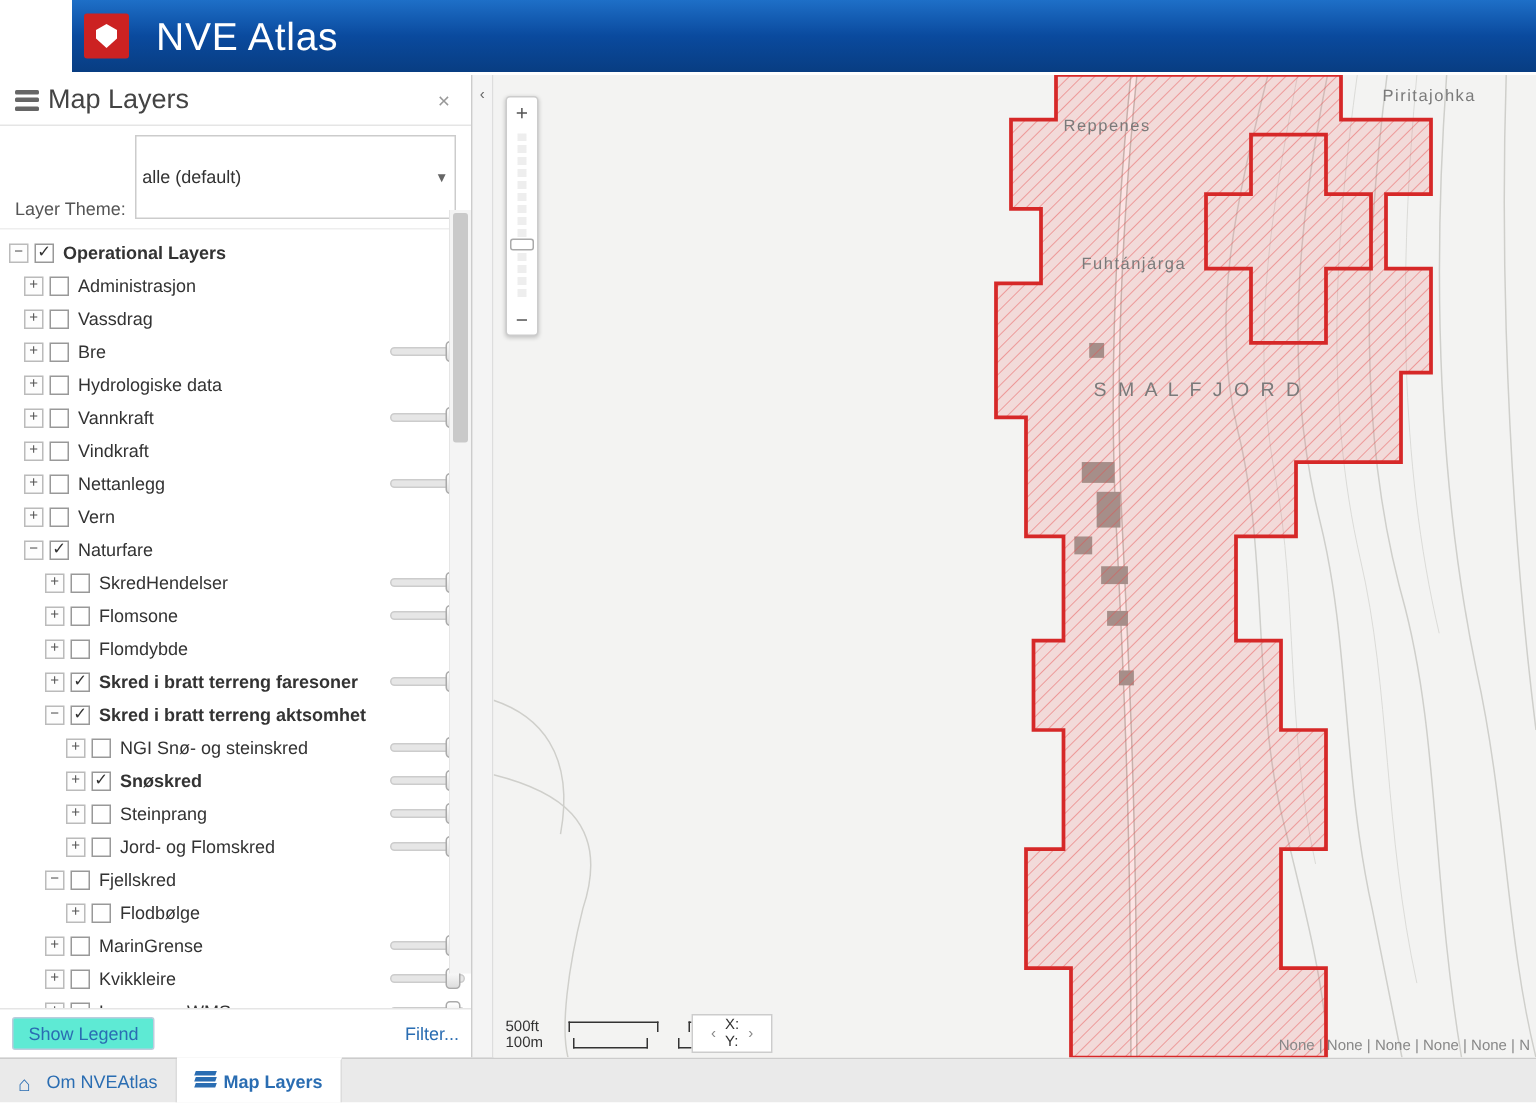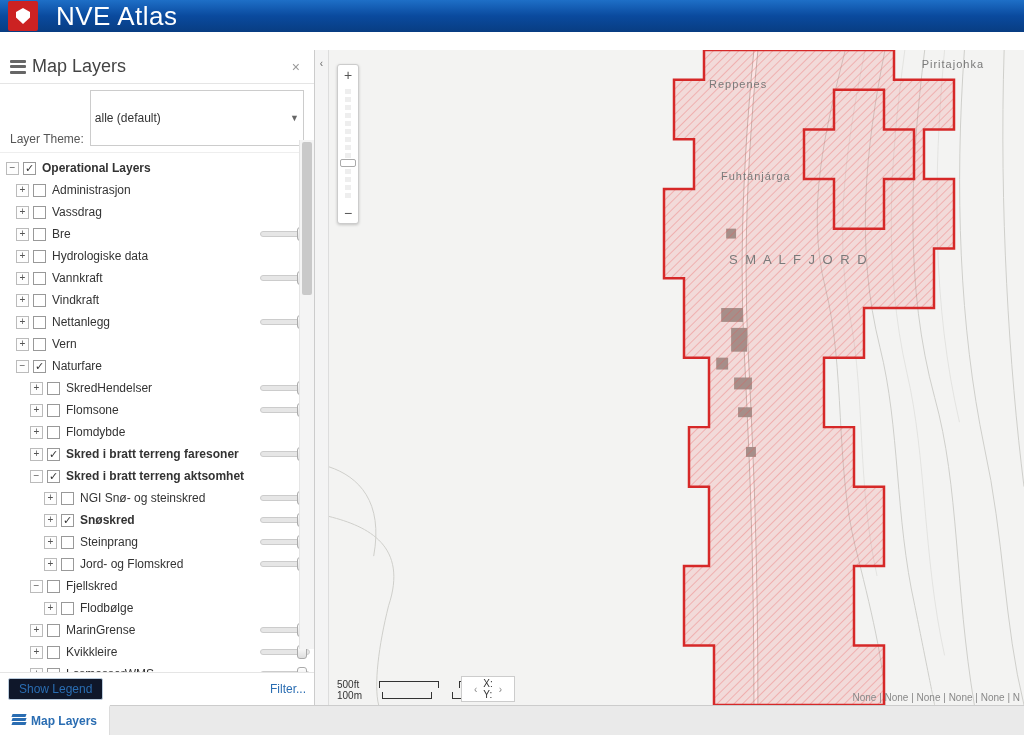--- a/index.html
+++ b/index.html
@@ -1,19 +1,19 @@
 <!DOCTYPE html>
 <html><head>
 <meta charset="utf-8">
 <style>
 * { box-sizing: border-box; margin: 0; padding: 0; }
 body { font-family: "Segoe UI", Arial, sans-serif; font-size: 12px; color: #333; overflow: hidden; width: 1024px; height: 735px; position: relative; background: #fff; }
 
 
-.header { height: 32px; background: linear-gradient(to bottom, #1e6fc7 0%, #0a4a9e 50%, #083d82 100%); display: flex; align-items: center; padding-left: 8px; color: #fff; }
+.header { height: 48px; background: linear-gradient(to bottom, #1e6fc7 0%, #0a4a9e 50%, #083d82 100%); display: flex; align-items: center; padding-left: 8px; color: #fff; margin-left: 48px; }
 .logo { width: 30px; height: 30px; background: #c22; border-radius: 2px; display: flex; align-items: center; justify-content: center; margin-right: 18px; position: relative; }
 .logo::before { content: ""; width: 14px; height: 16px; background: #fff; clip-path: polygon(50% 0, 100% 25%, 100% 60%, 50% 100%, 0 60%, 0 25%); }
 .app-title { font-size: 26px; font-weight: 300; letter-spacing: .5px; }
 
 
 .main { position: absolute; top: 50px; left: 0; right: 0; bottom: 30px; display: flex; }
 .sidebar { width: 315px; background: #fff; border-right: 1px solid #ccc; display: flex; flex-direction: column; position: relative; }
 .collapse-bar { width: 14px; background: #f4f4f4; border-right: 1px solid #ddd; display: flex; align-items: flex-start; justify-content: center; padding-top: 8px; cursor: pointer; }
 .collapse-bar .chev { font-size: 10px; color: #666; }
 
@@ -38,21 +38,21 @@
 .slider { width: 50px; height: 6px; background: #e6e6e6; border: 1px solid #ccc; border-radius: 3px; position: relative; margin-left: 4px; flex-shrink:0; cursor:pointer; }
 .slider .knob { position: absolute; width: 10px; height: 14px; background: linear-gradient(#fff,#ddd); border:1px solid #aaa; border-radius:3px; top:-5px; right: 2px; }
 .indent1 { padding-left: 10px; }
 .indent2 { padding-left: 24px; }
 .indent3 { padding-left: 38px; }
 
 .tree-scroll { position:absolute; top:90px; bottom:56px; right:0; width:15px; background:#f4f4f4; border-left:1px solid #e5e5e5; }
 .tree-scroll .thumb { position:absolute; left:2px; right:2px; top:2px; height:30%; background:#c9c9c9; border-radius:2px; }
 
 .panel-footer { border-top: 1px solid #e5e5e5; padding: 5px 8px; display: flex; justify-content: space-between; align-items: center; }
-.btn { border: 1px solid #bcd; background: #0f172a; color: #2a6db2; padding: 3px 10px; border-radius: 2px; cursor:pointer; }
+.btn { border: 1px solid #bcd; background: #5eead4; color: #2a6db2; padding: 3px 10px; border-radius: 2px; cursor:pointer; }
 .link { color: #2a6db2; cursor: pointer; }
 
 
 .bottom-tabs { height: 30px; background: #eaeaea; border-top: 1px solid #ccc; display: flex; align-items: stretch; position: absolute; bottom: 0; left: 0; right: 0; }
 .tab { display: flex; align-items: center; gap: 5px; padding: 0 12px; font-size: 12px; color: #2a6db2; cursor: pointer; border-right:1px solid #dcdcdc;}
 .tab.active { background: #fff; border-top: 2px solid #fff; margin-top: -1px; font-weight: 700; }
 .tab .ic { width: 14px; height: 14px; }
 .home-ic::before { content:"⌂"; font-size:14px; color:#2a6db2; }
 .layers-ic { display:inline-flex; flex-direction:column; gap:1px; }
 .layers-ic span { display:block; width:14px; height:3px; background:#2a6db2; transform:skewX(-20deg); }
@@ -367,20 +367,24 @@
         <span>Y:</span>
       </span>
       <span class="nav">›</span>
     </div>
 
     <div class="attr">None | None | None | None | None | N</div>
   </div>
 </div>
 
 <div class="bottom-tabs">
+  <div class="tab">
+    <span class="ic home-ic"></span>
+    <span>Om NVEAtlas</span>
+  </div>
   <div class="tab active">
     <span class="ic layers-ic">
         <span></span>
         <span></span>
         <span></span>
       </span>
     <span>Map Layers</span>
   </div>
 </div>
 

